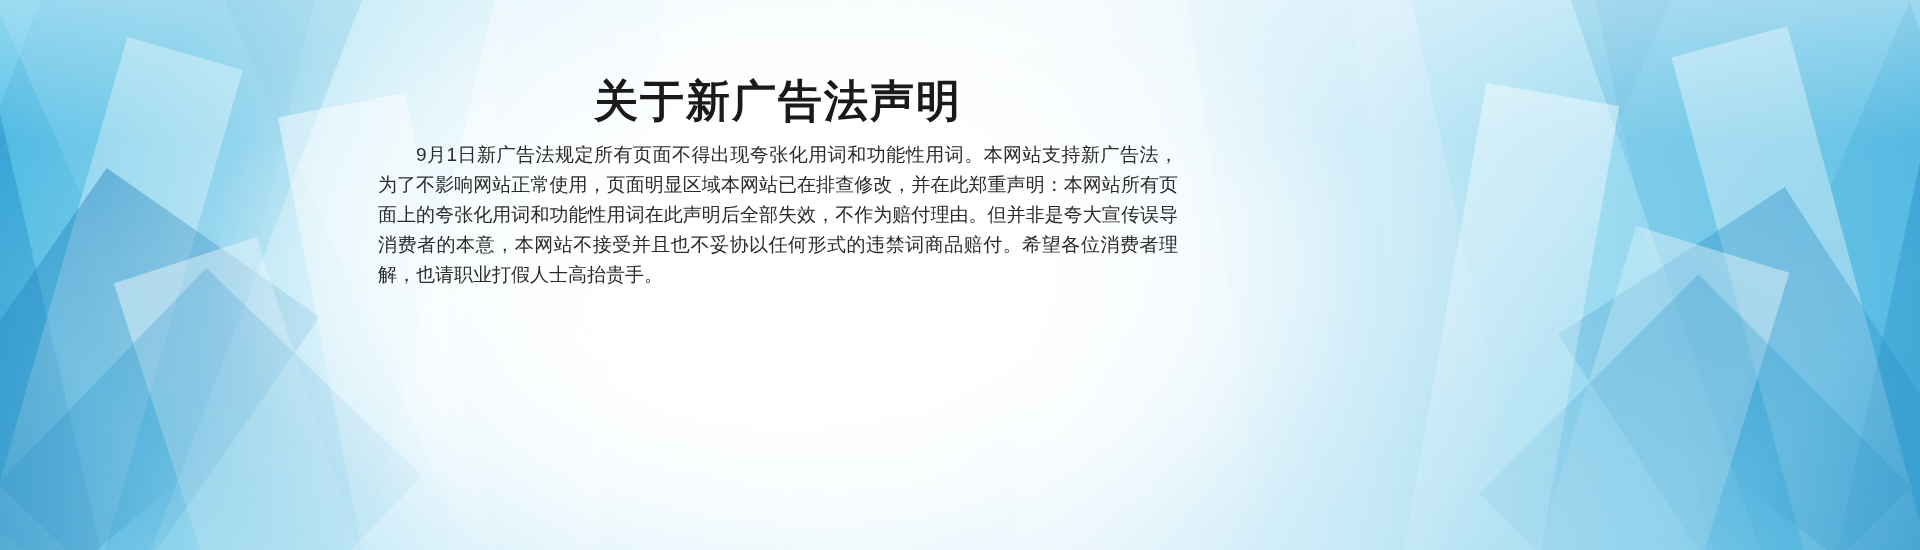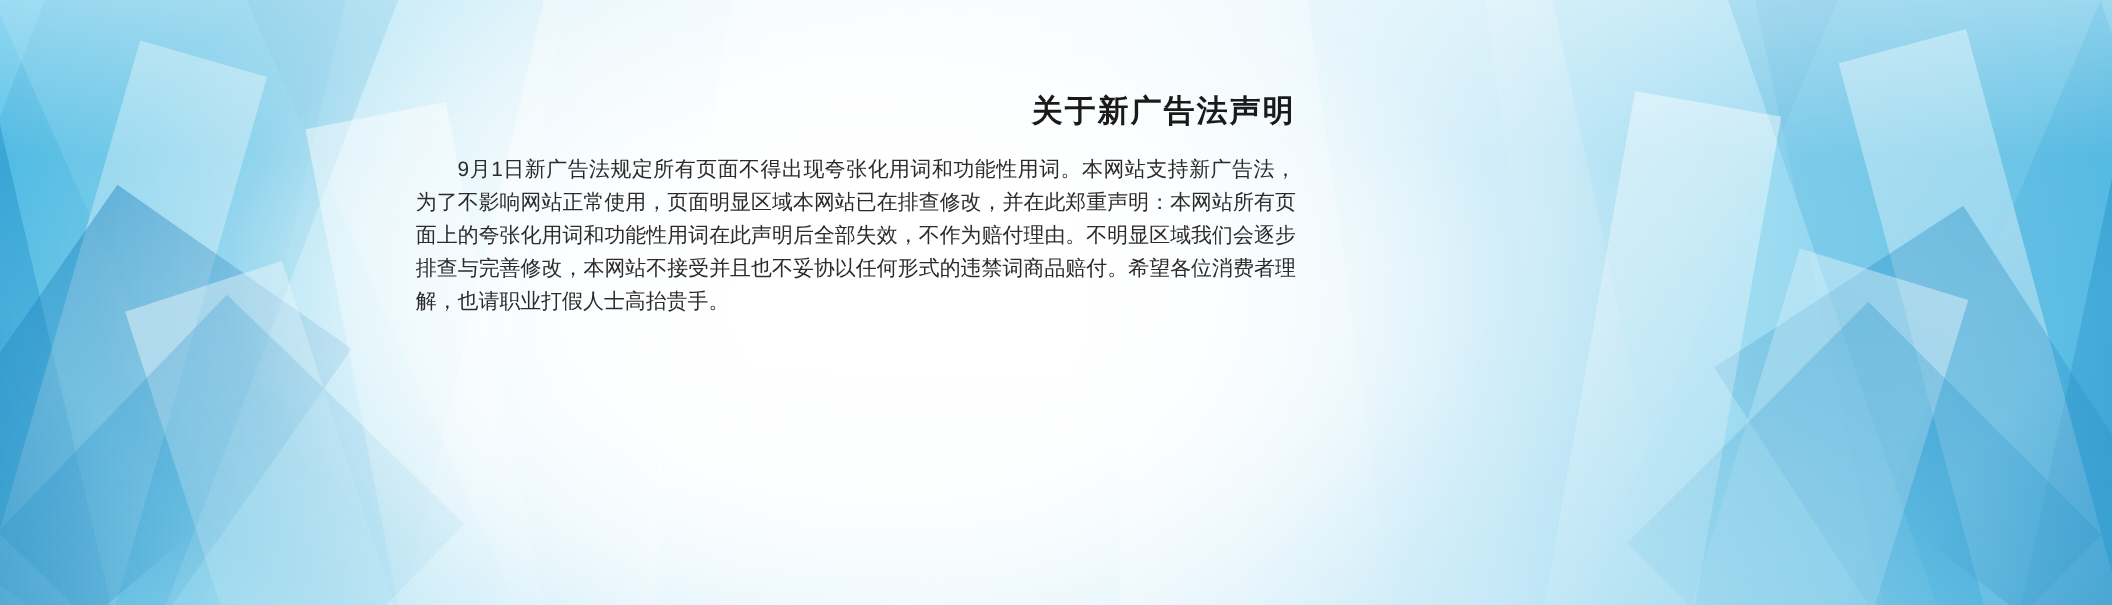--- a/index.html
+++ b/index.html
@@ -98,24 +98,24 @@
 
   
   .content {
     position: absolute;
     left: 378px;
     top: 78px;
     width: 800px;
   }
 
   .notice-title {
-    font-size: 28px;
+    font-size: 44px;
     font-weight: bold;
     color: #1a1a1a;
-    text-align: right;
+    text-align: center;
     letter-spacing: 2px;
     line-height: 46px;
     margin: 0 0 16px 0;
   }
 
   .notice-body {
     font-size: 19px;
     line-height: 30px;
     color: #2b2b2b;
     text-align: justify;
@@ -165,17 +165,17 @@
     <div class="shard r10"></div>
   </div>
 
   <div class="bg-layer bg-veil"></div>
   <div class="bg-layer bg-topfade"></div>
 
   <div class="content">
     <h1 class="notice-title">关于新广告法声明</h1>
 
     <div class="notice-body">
-      <p class="para para-indent">9月1日新广告法规定所有页面不得出现夸张化用词和功能性用词。本网站支持新广告法，为了不影响网站正常使用，页面明显区域本网站已在排查修改，并在此郑重声明：本网站所有页面上的夸张化用词和功能性用词在此声明后全部失效，不作为赔付理由。不明显区域我们会逐步排查与完善修改，本网站不接受并且也不妥协以任何形式的违禁词商品赔付。希望各位消费者理解，也请职业打假人士高抬贵手。</p>
+      <p class="para para-indent">9月1日新广告法规定所有页面不得出现夸张化用词和功能性用词。本网站支持新广告法，为了不影响网站正常使用，页面明显区域本网站已在排查修改，并在此郑重声明：本网站所有页面上的夸张化用词和功能性用词在此声明后全部失效，不作为赔付理由。但并非是夸大宣传误导消费者的本意，本网站不接受并且也不妥协以任何形式的违禁词商品赔付。希望各位消费者理解，也请职业打假人士高抬贵手。</p>
     </div>
   </div>
 
 </div>
 
 </body></html>

